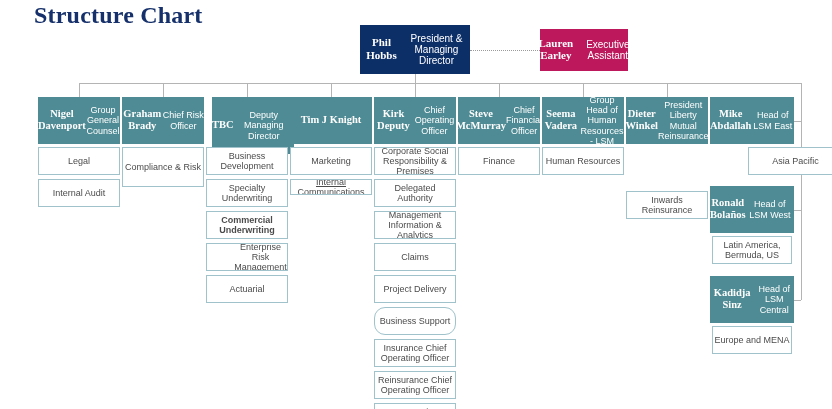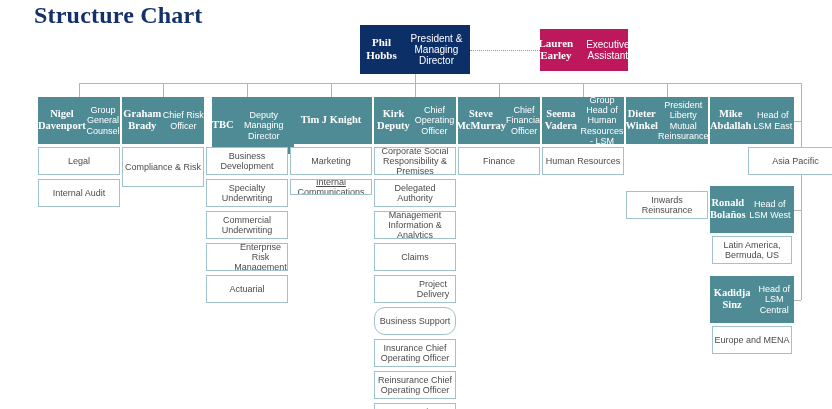--- a/index.html
+++ b/index.html
@@ -167,21 +167,21 @@
 Director</div>
       </div>
       <div class="node leaf" style="left: 206px; top: 147px; width: 82px; height: 28px;">
         <div class="rl">Business
 Development</div>
       </div>
       <div class="node leaf" style="left: 206px; top: 179px; width: 82px; height: 28px;">
         <div class="rl">Specialty
 Underwriting</div>
       </div>
-      <div class="node leaf" style="left: 206px; top: 211px; width: 82px; height: 28px;">
+      <div class="node leaf" style="left: 206px; top: 211px; width: 82px; height: 28px; font-weight: bold;">
         <div class="rl">Commercial
 Underwriting</div>
       </div>
       <div class="node leaf" style="left: 206px; top: 243px; width: 82px; height: 28px; padding-left: 27px;">
         <div class="rl">Enterprise Risk
 Management</div>
       </div>
       <div class="node leaf" style="left: 206px; top: 275px; width: 82px; height: 28px;">
         <div class="rl">Actuarial</div>
       </div>
@@ -210,21 +210,21 @@
 Authority</div>
       </div>
       <div class="node leaf" style="left: 374px; top: 211px; width: 82px; height: 28px;">
         <div class="rl">Management
 Information &amp;
 Analytics</div>
       </div>
       <div class="node leaf" style="left: 374px; top: 243px; width: 82px; height: 28px;">
         <div class="rl">Claims</div>
       </div>
-      <div class="node leaf" style="left: 374px; top: 275px; width: 82px; height: 28px; padding-left: 36px;">
+      <div class="node leaf" style="left: 374px; top: 275px; width: 82px; height: 28px;">
         <div class="rl">Project Delivery</div>
       </div>
       <div class="node leaf" style="left: 374px; top: 307px; width: 82px; height: 28px; border-radius: 11px;">
         <div class="rl">Business Support</div>
       </div>
       <div class="node leaf" style="left: 374px; top: 339px; width: 82px; height: 28px;">
         <div class="rl">Insurance Chief
 Operating Officer</div>
       </div>
       <div class="node leaf" style="left: 374px; top: 371px; width: 82px; height: 28px;">

